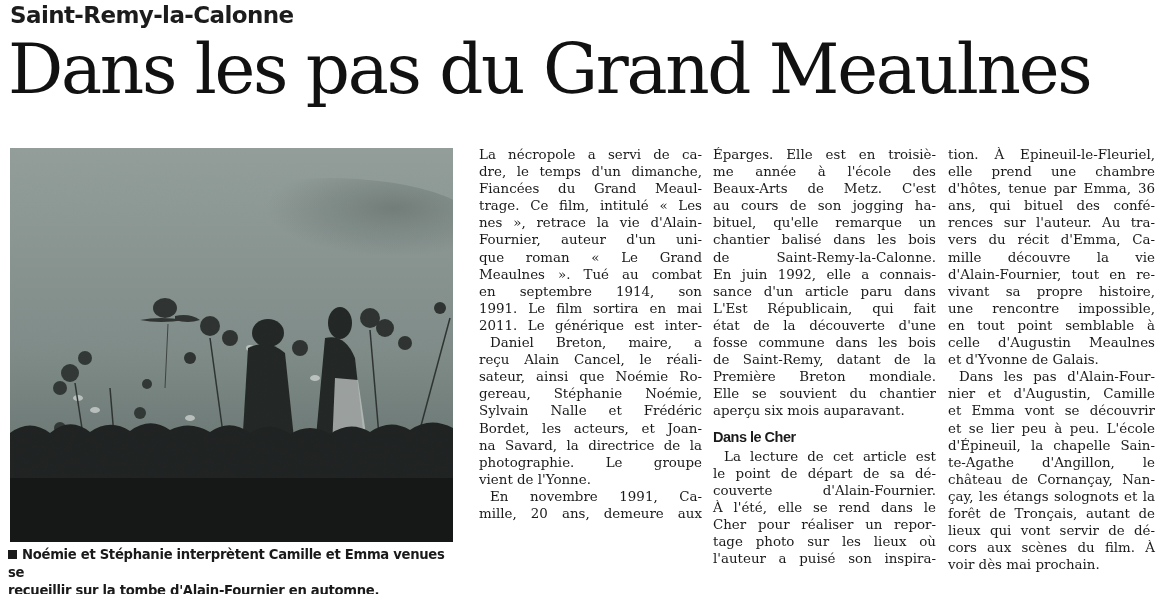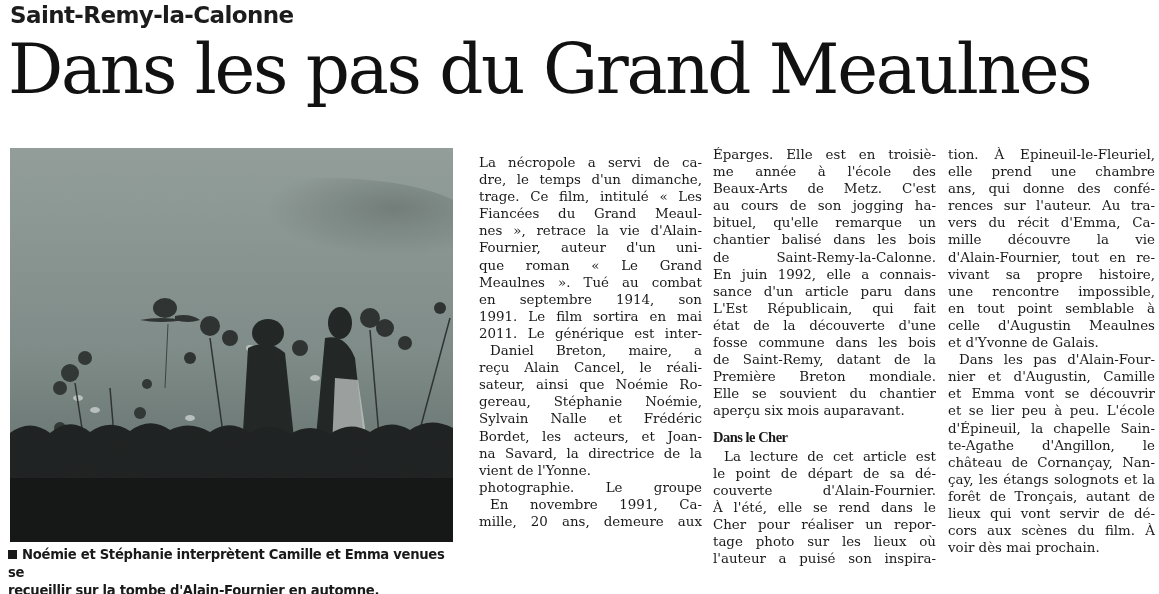--- a/index.html
+++ b/index.html
@@ -88,29 +88,29 @@
       height: 17.1px;
     }
     .col .line.last {
       text-align-last: left;
     }
     .col .line.indent {
       padding-left: 11px;
     }
     .col .subhead {
       display: block;
-      font-family: Liberation Serif, serif;
+      font-family: Liberation Sans, sans-serif;
       font-weight: bold;
       font-size: 14.5px;
       letter-spacing: -0.5px;
       height: 21px;
       line-height: 21px;
       margin-top: 7px;
     }
-    #col1 { left: 479px; margin-top: 8px; }
+    #col1 { left: 479px; }
     #col2 { left: 713px; }
     #col3 { left: 948px; width: 207px; }
   </style>
 </head>
 <body>
 
 <div class="kicker">Saint-Remy-la-Calonne</div>
 <div class="headline">Dans les pas du Grand Meaulnes</div>
 
 <div class="photo">
@@ -194,38 +194,38 @@
 </div>
 
 <div class="caption">
   <span class="square"></span><span>Noémie et Stéphanie interprètent Camille et Emma venues se</span><br>
   <span>recueillir sur la tombe d'Alain-Fournier en automne.</span>
 </div>
 
 <div class="col" id="col1">
   <span class="line">La nécropole a servi de ca-</span>
   <span class="line">dre, le temps d'un dimanche,</span>
+  <span class="line">Fiancées du Grand Meaul-</span>
   <span class="line">trage. Ce film, intitulé « Les</span>
-  <span class="line">Fiancées du Grand Meaul-</span>
   <span class="line">nes », retrace la vie d'Alain-</span>
   <span class="line">Fournier, auteur d'un uni-</span>
   <span class="line">que roman « Le Grand</span>
   <span class="line">Meaulnes ». Tué au combat</span>
   <span class="line">en septembre 1914, son</span>
   <span class="line">1991. Le film sortira en mai</span>
   <span class="line">2011. Le générique est inter-</span>
   <span class="line indent">Daniel Breton, maire, a</span>
   <span class="line">reçu Alain Cancel, le réali-</span>
   <span class="line">sateur, ainsi que Noémie Ro-</span>
   <span class="line">gereau, Stéphanie Noémie,</span>
   <span class="line">Sylvain Nalle et Frédéric</span>
   <span class="line">Bordet, les acteurs, et Joan-</span>
   <span class="line">na Savard, la directrice de la</span>
+  <span class="line">photographie. Le groupe</span>
   <span class="line last">vient de l'Yonne.</span>
-  <span class="line">photographie. Le groupe</span>
   <span class="line indent">En novembre 1991, Ca-</span>
   <span class="line">mille, 20 ans, demeure aux</span>
 </div>
 
 <div class="col" id="col2">
   <span class="line">Éparges. Elle est en troisiè-</span>
   <span class="line">me année à l'école des</span>
   <span class="line">Beaux-Arts de Metz. C'est</span>
   <span class="line">au cours de son jogging ha-</span>
   <span class="line">bituel, qu'elle remarque un</span>
@@ -246,21 +246,22 @@
   <span class="line">couverte d'Alain-Fournier.</span>
   <span class="line">À l'été, elle se rend dans le</span>
   <span class="line">Cher pour réaliser un repor-</span>
   <span class="line">tage photo sur les lieux où</span>
   <span class="line">l'auteur a puisé son inspira-</span>
 </div>
 
 <div class="col" id="col3">
   <span class="line">tion. À Epineuil-le-Fleuriel,</span>
   <span class="line">elle prend une chambre</span>
-  <span class="line">ans, qui donne des confé-</span>
+  <span class="line">d'hôtes, tenue par Emma, 36</span>
+  <span class="line">ans, qui bituel des confé-</span>
   <span class="line">rences sur l'auteur. Au tra-</span>
   <span class="line">vers du récit d'Emma, Ca-</span>
   <span class="line">mille découvre la vie</span>
   <span class="line">d'Alain-Fournier, tout en re-</span>
   <span class="line">vivant sa propre histoire,</span>
   <span class="line">une rencontre impossible,</span>
   <span class="line">en tout point semblable à</span>
   <span class="line">celle d'Augustin Meaulnes</span>
   <span class="line last">et d'Yvonne de Galais.</span>
   <span class="line indent">Dans les pas d'Alain-Four-</span>

